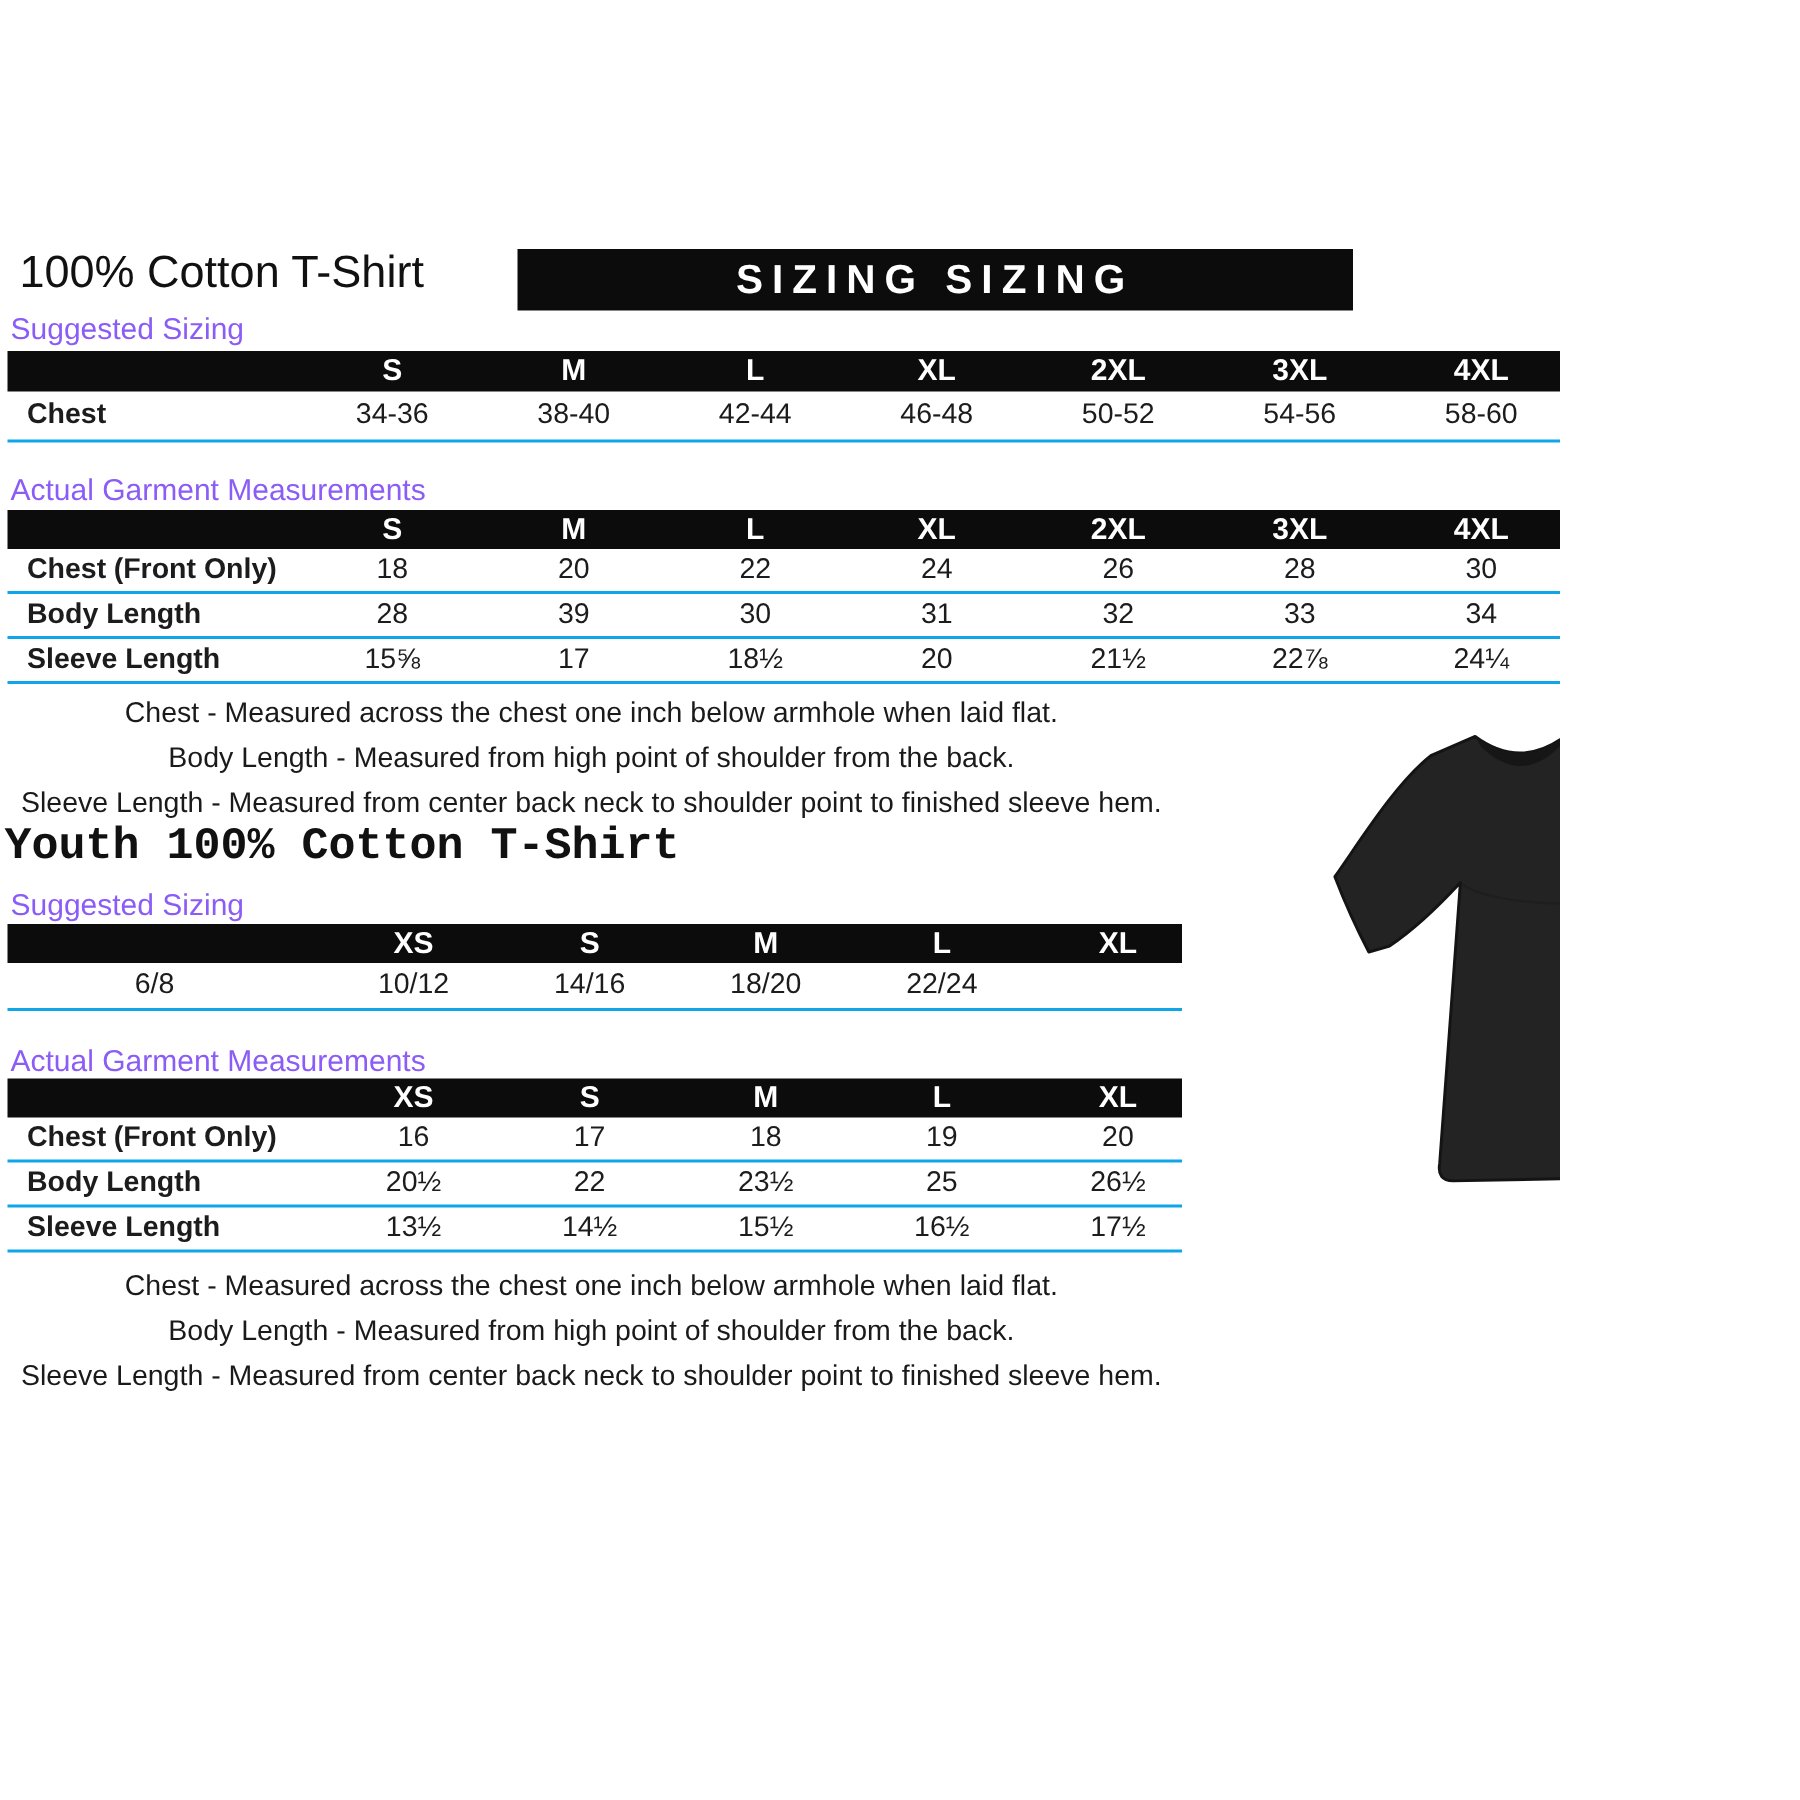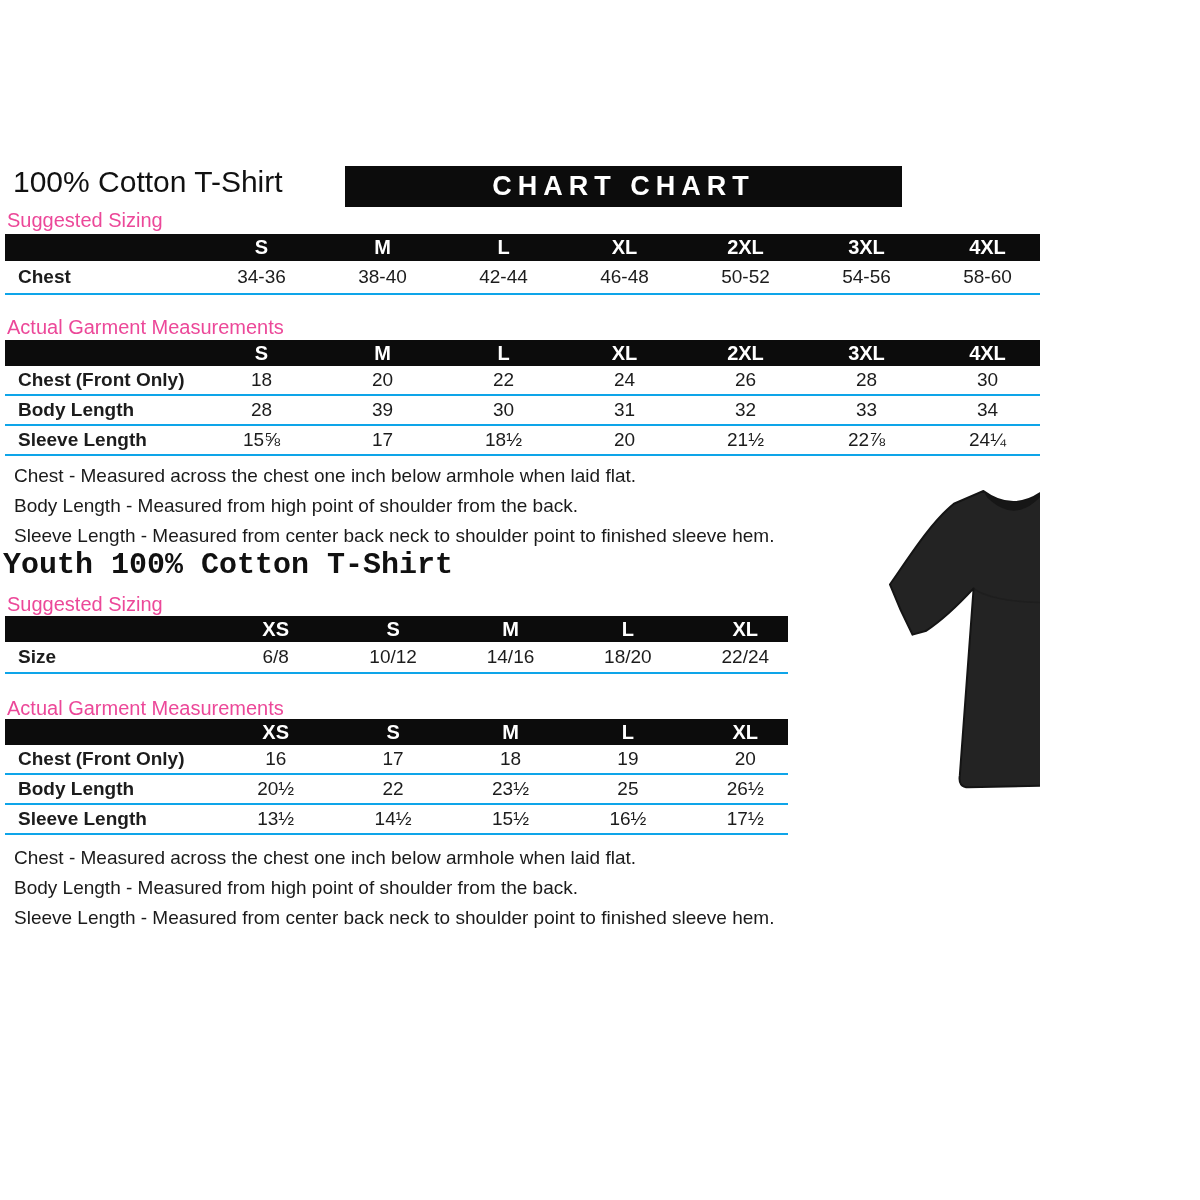--- a/index.html
+++ b/index.html
@@ -4,41 +4,41 @@
 <style>
   html,body{margin:0;padding:0;background:#fff;}
   .sheet{position:relative;width:1040px;height:1200px;background:#ffffff;overflow:hidden;
          font-family:"Liberation Sans", sans-serif;color:#1c1c1c;}
   .abs{position:absolute;}
 
   .title{font-size:30px;font-weight:400;color:#111;}
   .title-bold{font-size:30px;font-weight:700;color:#111;}
   .banner{background:#0c0c0c;color:#fff;display:flex;align-items:center;justify-content:center;
           font-weight:700;font-size:27px;letter-spacing:6px;}
-  .section-label{font-size:20px;color:#ec4899;}
+  .section-label{font-size:20px;color:#8b5cf6;}
 
   .tbl{position:absolute;}
   .tbl .hdr{display:grid;background:#0c0c0c;color:#fff;font-weight:700;font-size:20px;}
   .tbl .row{display:grid;border-bottom:2px solid #0ea5e9;font-size:19px;}
   .tbl .cell{display:flex;align-items:center;justify-content:center;}
   .tbl .labelcell{justify-content:flex-start;padding-left:13px;font-weight:700;white-space:nowrap;}
   .tbl .suffix{font-weight:700;margin-left:5px;}
   .cols-adult{grid-template-columns:196px repeat(8,1fr);}
   .cols-youth{grid-template-columns:196px repeat(5,1fr);gap:32px;}
 
   .notes{font-size:19px;line-height:30px;color:#1a1a1a;}
-  .notes div{white-space:nowrap;}
+  .notes div{white-space:nowrap;text-align:center;}
 </style>
 </head>
 <body>
 
 <div class="sheet">
 
   <div class="abs title" style="left:13px;top:165px;">100% Cotton T-Shirt</div>
-  <div class="abs banner" style="left:345px;top:166px;width:557px;height:41px;">CHART CHART</div>
+  <div class="abs banner" style="left:345px;top:166px;width:557px;height:41px;">SIZING SIZING</div>
 
   <div class="abs section-label" style="left:7px;top:209px;">Suggested Sizing</div>
 
   <div class="tbl" style="left:5px;top:234px;width:1164px;">
     <div class="hdr cols-adult" style="height:27px;">
       <div class="cell"></div>
       <div class="cell">S</div>
       <div class="cell">M</div>
       <div class="cell">L</div>
       <div class="cell">XL</div>
@@ -134,24 +134,20 @@
   <div class="tbl" style="left:5px;top:616px;width:783px;">
     <div class="hdr cols-youth" style="height:26px;">
       <div class="cell"></div>
       <div class="cell">XS</div>
       <div class="cell">S</div>
       <div class="cell">M</div>
       <div class="cell">L</div>
       <div class="cell">XL</div>
     </div>
     <div class="row cols-youth" style="height:30px;">
-      <div class="cell labelcell">
-          <span>Size</span>
-          <span class="suffix"></span>
-        </div>
       <div class="cell">6/8</div>
       <div class="cell">10/12</div>
       <div class="cell">14/16</div>
       <div class="cell">18/20</div>
       <div class="cell">22/24</div>
     </div>
   </div>
 
   <div class="abs section-label" style="left:7px;top:697px;">Actual Garment Measurements</div>
 

